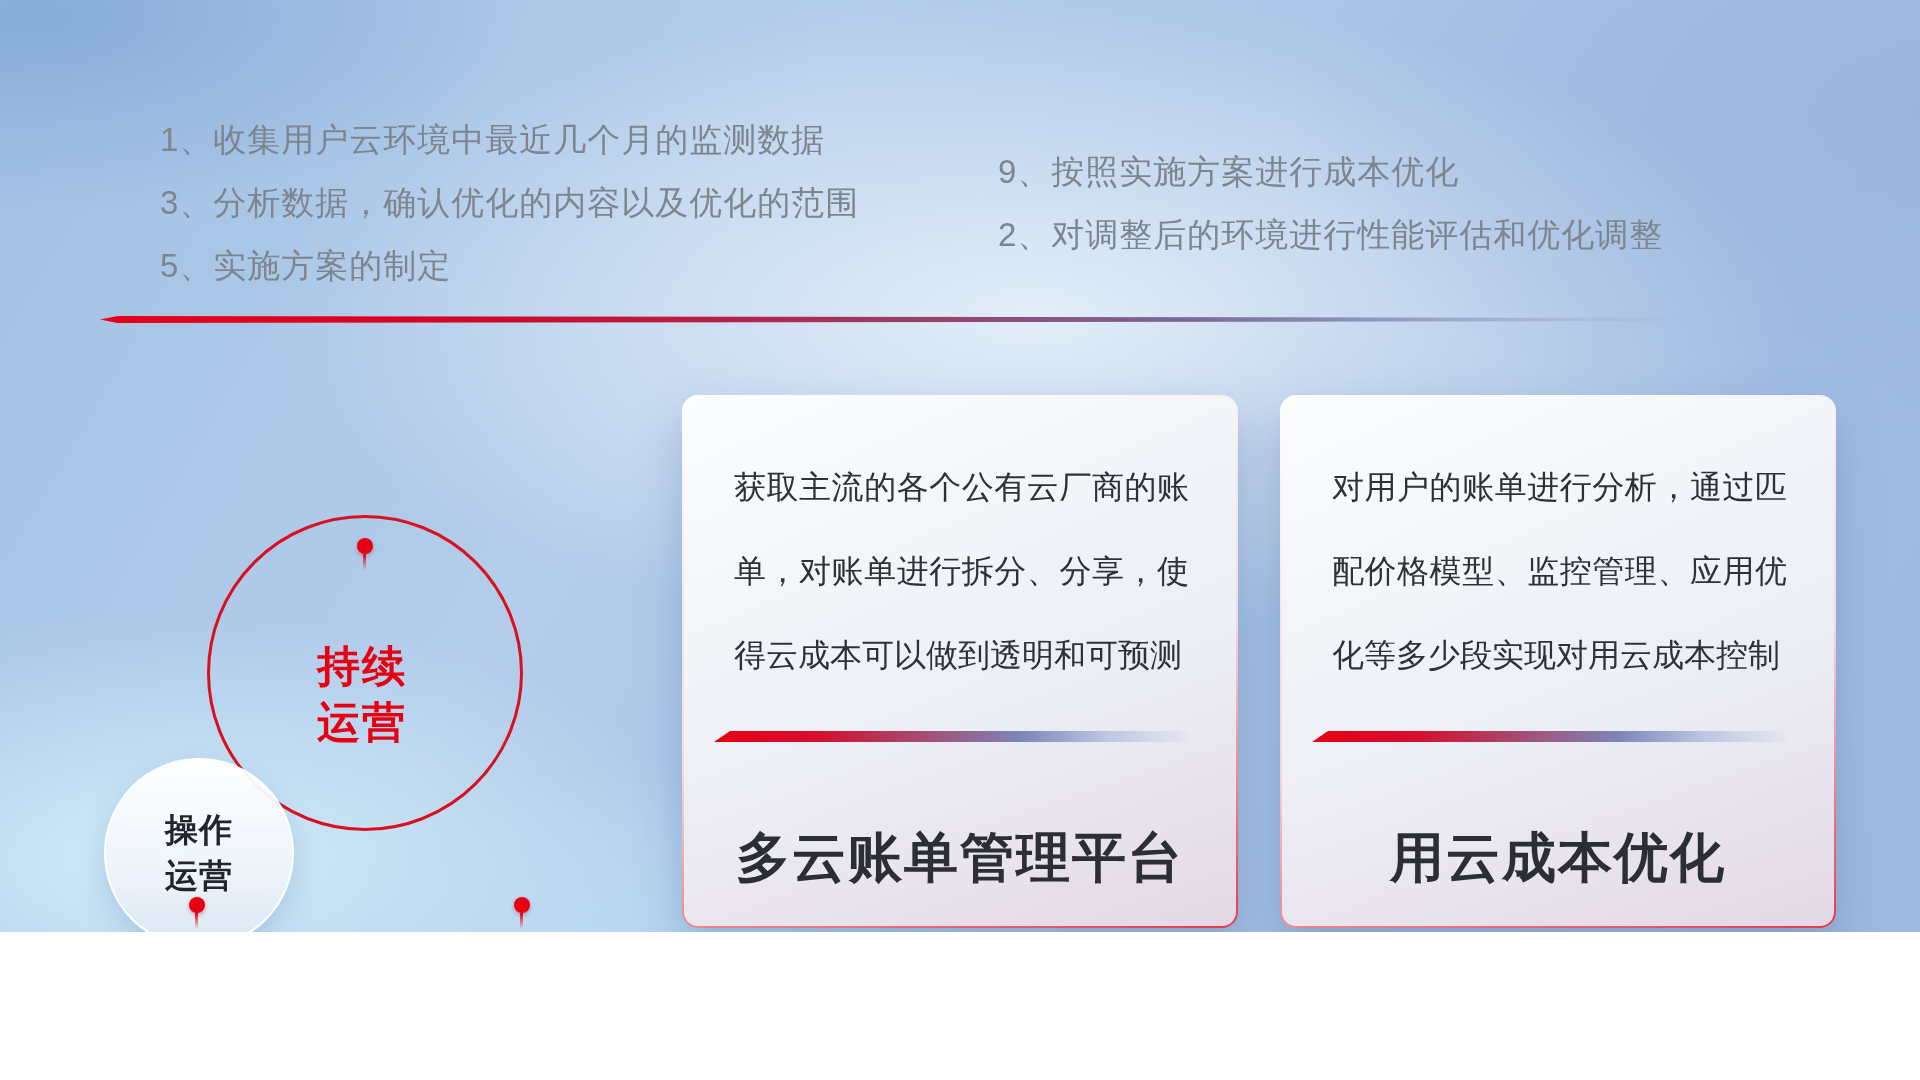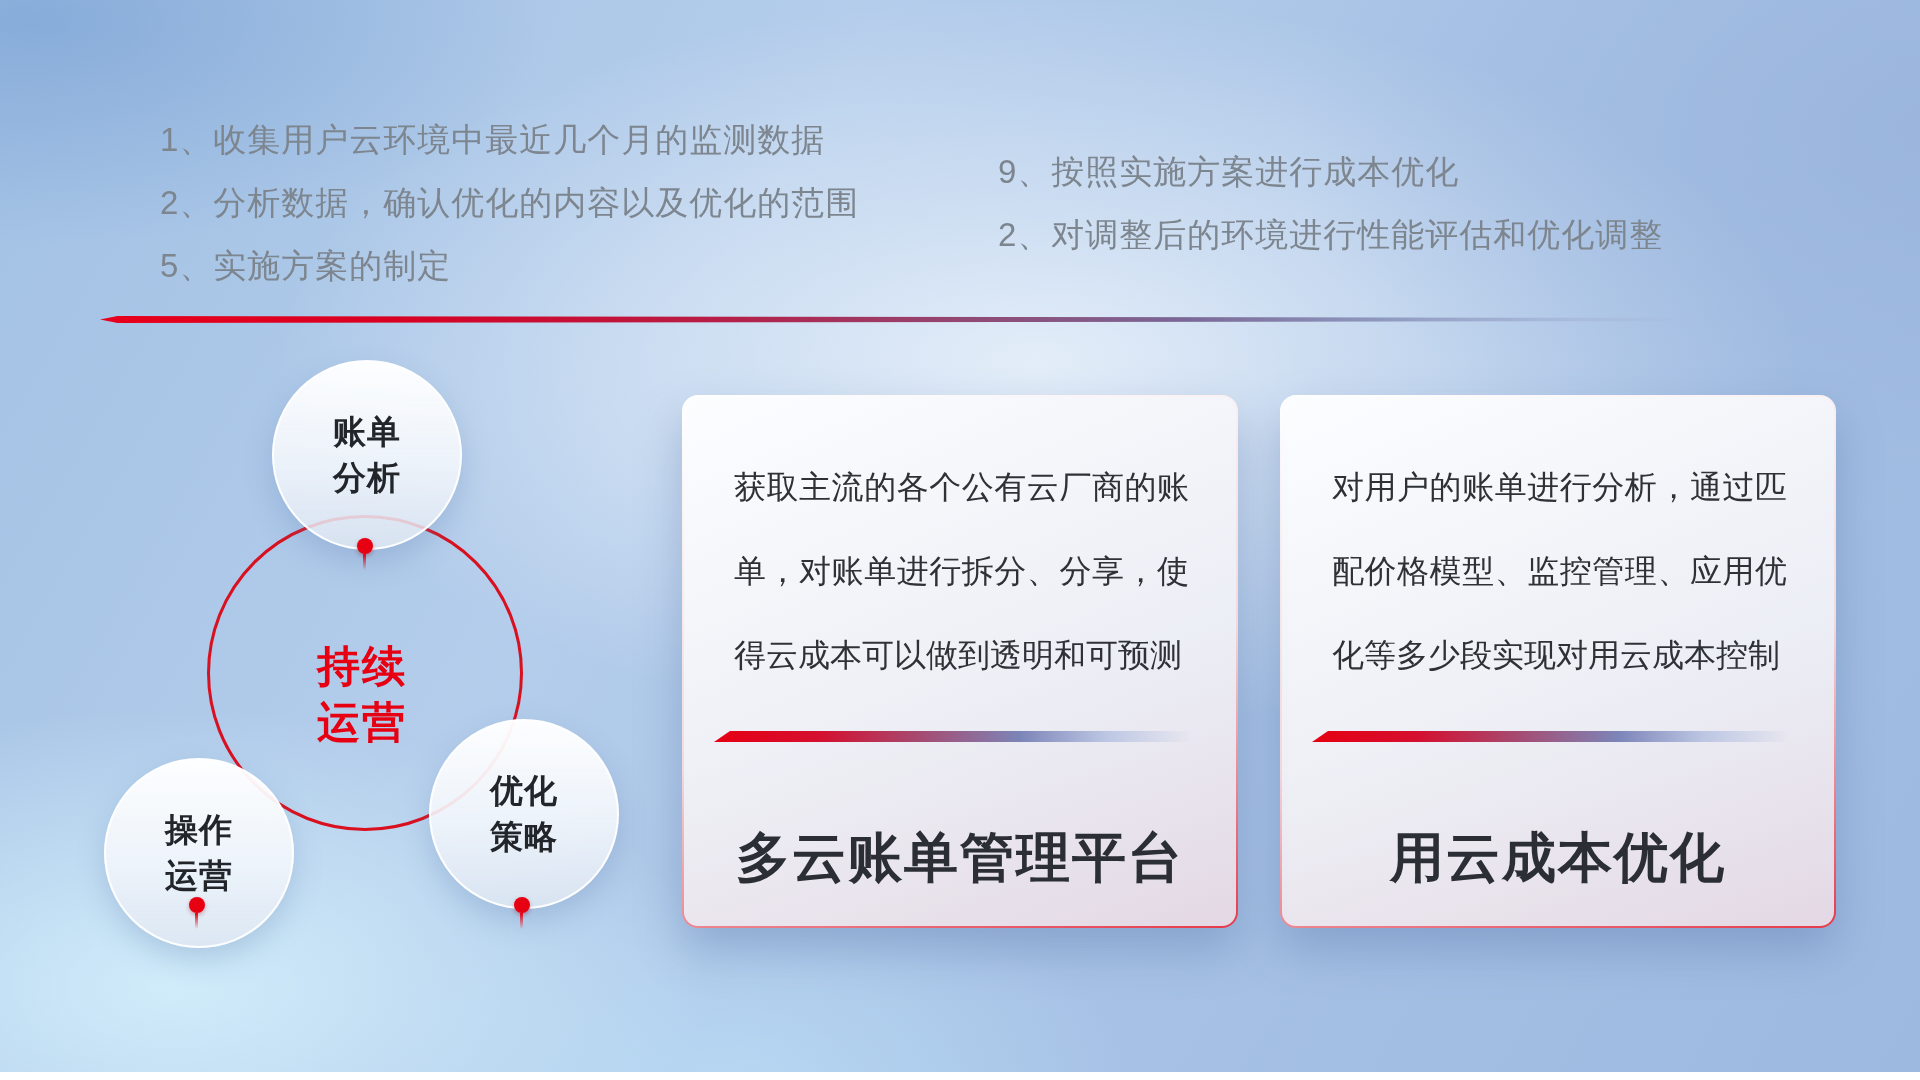--- a/index.html
+++ b/index.html
@@ -1,21 +1,21 @@
 <!DOCTYPE html>
 <html><head>
 <meta charset="utf-8">
 <style>
   html,body{margin:0;padding:0;}
   body{
     width:1920px;height:1080px;overflow:hidden;
     font-family:"Liberation Sans","DejaVu Sans",sans-serif;
   }
   .stage{
-    position:relative;width:1920px;height:1072px;overflow:hidden;
+    position:relative;width:1920px;height:932px;overflow:hidden;
     background:
       radial-gradient(38% 30% at 2% 2%, rgba(118,158,210,0.60), rgba(118,158,210,0) 70%),
       radial-gradient(45% 42% at 9% 92%, rgba(214,242,253,0.85), rgba(214,242,253,0) 62%),
       radial-gradient(35% 35% at 38% 102%, rgba(190,226,249,0.65), rgba(190,226,249,0) 60%),
       radial-gradient(52% 55% at 101% 12%, rgba(148,174,216,0.55), rgba(148,174,216,0) 65%),
       radial-gradient(60% 52% at 54% 34%, rgba(241,247,253,0.80), rgba(241,247,253,0) 66%),
       linear-gradient(120deg,#a2c1e4 0%,#b4cdeb 35%,#a8c3e6 60%,#9db9e0 100%);
   }
   
   .steps{position:absolute;color:#7d858f;font-size:33px;line-height:63px;letter-spacing:1px;}
@@ -90,53 +90,41 @@
     color:#2b2f35;font-size:54px;line-height:66px;font-weight:700;letter-spacing:2px;
   }
 </style>
 </head>
 <body>
 
 <div class="stage">
 
   <div class="steps steps-left">
     <div>1、收集用户云环境中最近几个月的监测数据</div>
-    <div>2、分析数据，确认优化的内容以及优化的范围</div>
+    <div>3、分析数据，确认优化的内容以及优化的范围</div>
     <div>5、实施方案的制定</div>
   </div>
 
   <div class="steps steps-right">
     <div>9、按照实施方案进行成本优化</div>
     <div>2、对调整后的环境进行性能评估和优化调整</div>
   </div>
 
   <div class="divider"></div>
 
   <div class="ring"></div>
 
-  <div class="node node-top">
-    <div>
-      <span style="display:block">账单</span>
-      <span style="display:block">分析</span>
-    </div>
-  </div>
 
   <div class="node node-bl">
     <div>
       <span style="display:block">操作</span>
       <span style="display:block">运营</span>
     </div>
   </div>
 
-  <div class="node node-br">
-    <div>
-      <span style="display:block">优化</span>
-      <span style="display:block">策略</span>
-    </div>
-  </div>
 
   <div class="dot dot-top"></div>
   <div class="dot dot-bl"></div>
   <div class="dot dot-br"></div>
   <div class="dot-tail tail-top"></div>
   <div class="dot-tail tail-bl"></div>
   <div class="dot-tail tail-br"></div>
 
   <div class="cycle-center">
     <span style="display:block">持续</span>

